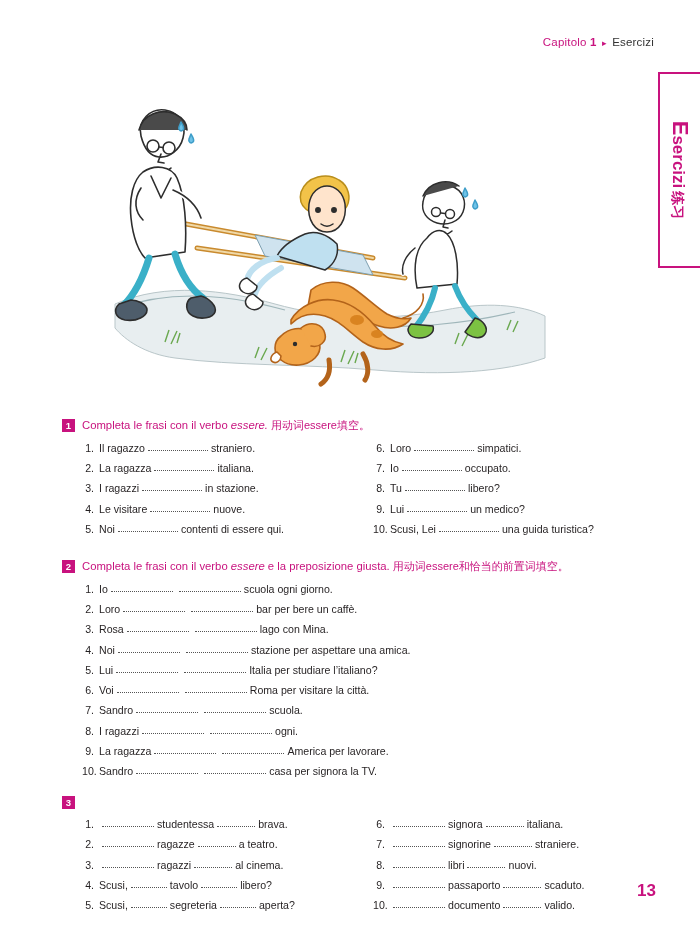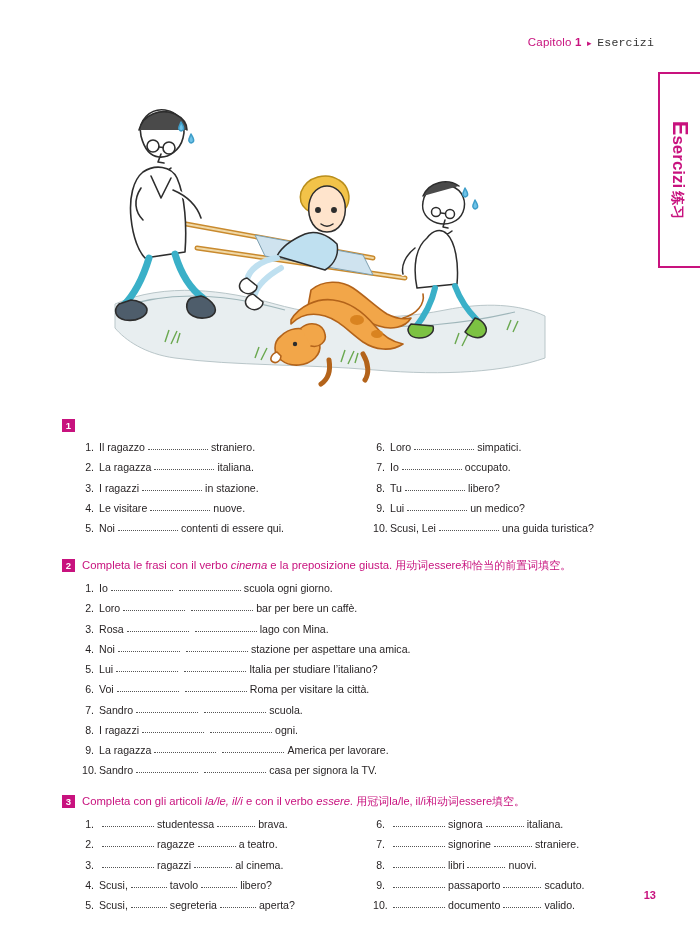--- a/index.html
+++ b/index.html
@@ -37,21 +37,20 @@
     color: #c8127e;
     font-weight: bold;
   }
   .header .arrow {
     color: #c8127e;
     font-size: 9px;
     padding: 0 2px;
   }
   .header .sect {
     color: #333;
-    font-family: Liberation Mono, monospace;
   }
 
   
   .sidetab {
     position: absolute;
     right: 0;
     top: 72px;
     width: 42px;
     height: 196px;
     border: 2px solid #c8127e;
@@ -187,21 +186,21 @@
   .single-col { padding-left: 20px; }
   .single-col ol.items li { margin-bottom: 6.5px; }
 
   
   .pagenum {
     position: absolute;
     right: 44px;
     bottom: 44px;
     color: #c8127e;
     font-weight: bold;
-    font-size: 11px;
+    font-size: 17px;
   }
 </style>
 </head>
 <body>
 
 <div class="page">
 
   <div class="header">
     <span class="cap">Capitolo</span>
     <span class="capnum">1</span>
@@ -331,20 +330,21 @@
       </g>
     </svg>
 
   </div>
 
   <div class="exercises">
 
     <div class="ex-block">
       <div class="ex-head">
         <div class="ex-num">1</div>
+        <div class="ex-title"><span>Completa le frasi con il verbo </span><span class="it">essere.</span><span class="cn"> 用动词essere填空。</span></div>
       </div>
       <div class="cols">
         <div class="col">
           <ol class="items" id="ex1-left">
               <li>
                 <span class="n">1.</span>
                 <span class="seg">Il ragazzo</span>
                 <span class="blank" style="width: 60px;"></span>
                 <span class="seg">straniero.</span>
               </li>
@@ -407,21 +407,21 @@
                 <span class="seg">una guida turistica?</span>
               </li>
             </ol>
         </div>
       </div>
     </div>
 
     <div class="ex-block">
       <div class="ex-head">
         <div class="ex-num">2</div>
-        <div class="ex-title"><span>Completa le frasi con il verbo </span><span class="it">cinema</span><span> e la preposizione giusta.</span><span class="cn"> 用动词essere和恰当的前置词填空。</span></div>
+        <div class="ex-title"><span>Completa le frasi con il verbo </span><span class="it">essere</span><span> e la preposizione giusta.</span><span class="cn"> 用动词essere和恰当的前置词填空。</span></div>
       </div>
       <div class="single-col">
         <ol class="items" id="ex2-list">
             <li>
               <span class="n">1.</span>
               <span class="seg">Io</span>
               <span class="blank" style="width: 62px;"></span>
               <span class="blank" style="width: 62px;"></span>
               <span class="seg">scuola ogni giorno.</span>
             </li>
@@ -488,21 +488,20 @@
               <span class="blank" style="width: 62px;"></span>
               <span class="seg">casa per signora la TV.</span>
             </li>
           </ol>
       </div>
     </div>
 
     <div class="ex-block">
       <div class="ex-head">
         <div class="ex-num">3</div>
-        <div class="ex-title"><span>Completa con gli articoli </span><span class="it">la/le, il/i</span><span> e con il verbo </span><span class="it">essere.</span><span class="cn"> 用冠词la/le, il/i和动词essere填空。</span></div>
       </div>
       <div class="cols">
         <div class="col">
           <ol class="items" id="ex3-left">
               <li>
                 <span class="n">1.</span>
                 <span class="blank" style="width: 52px;"></span>
                 <span class="seg">studentessa</span>
                 <span class="blank" style="width: 38px;"></span>
                 <span class="seg">brava.</span>

